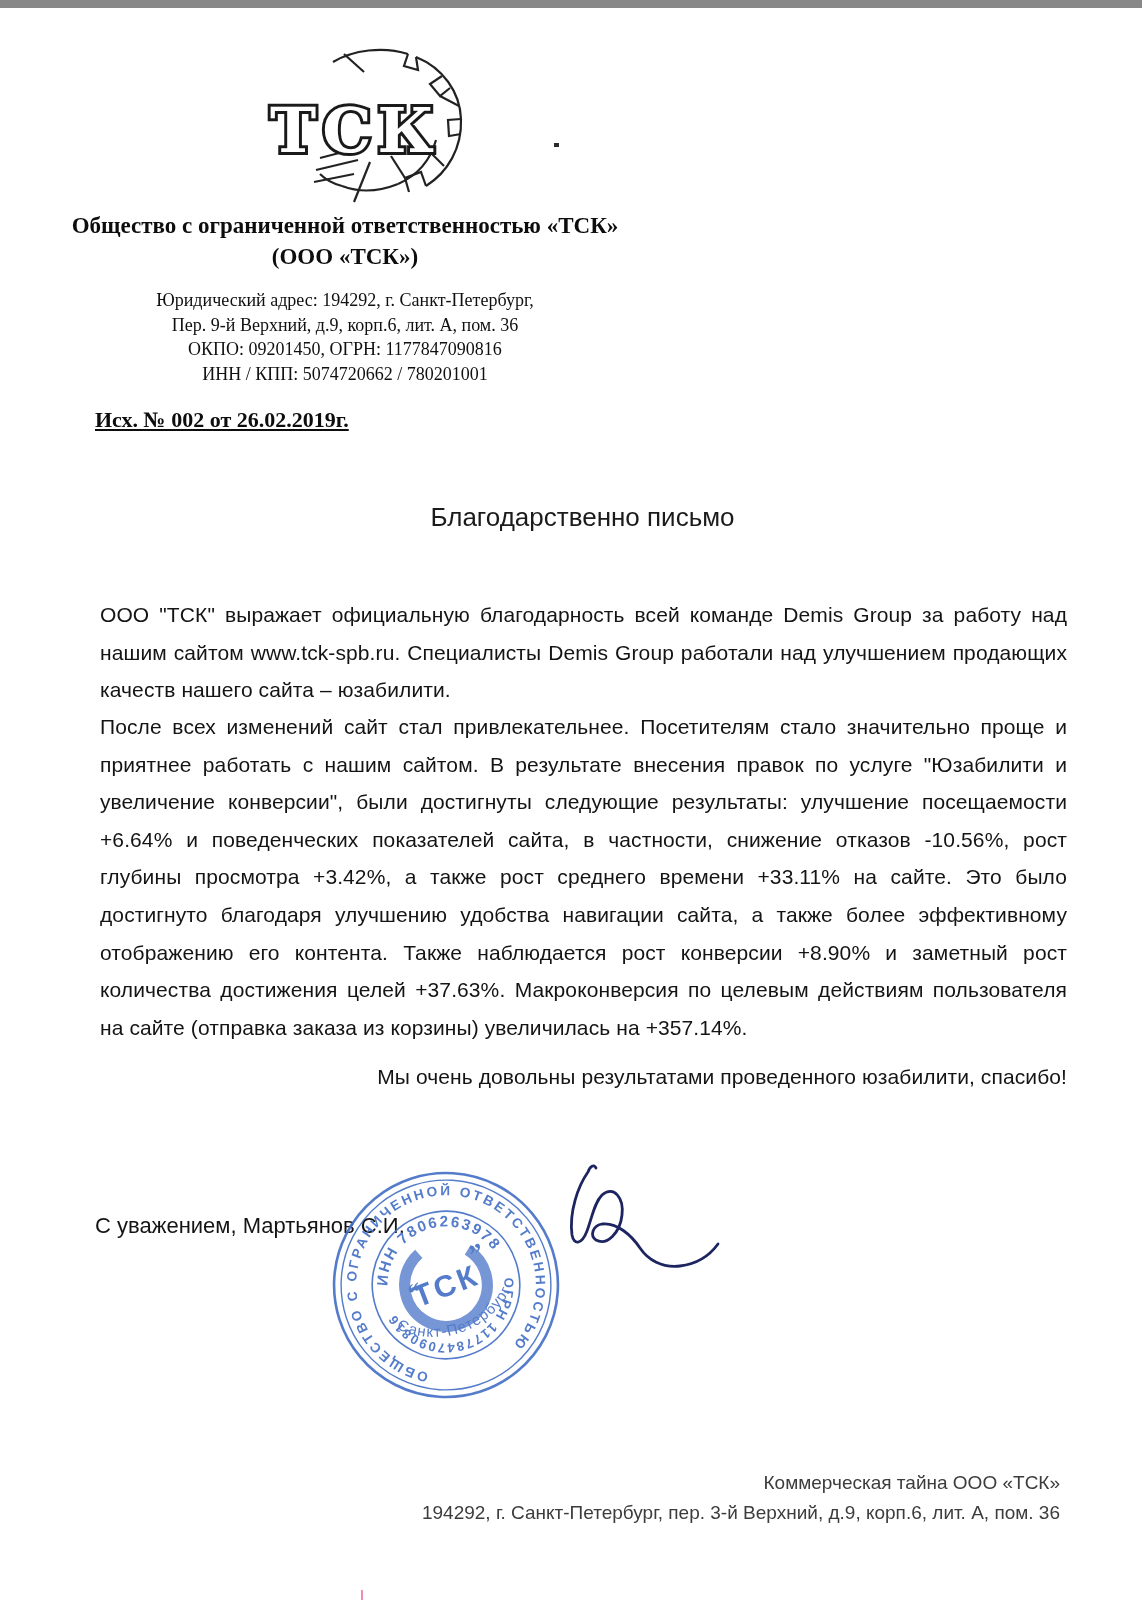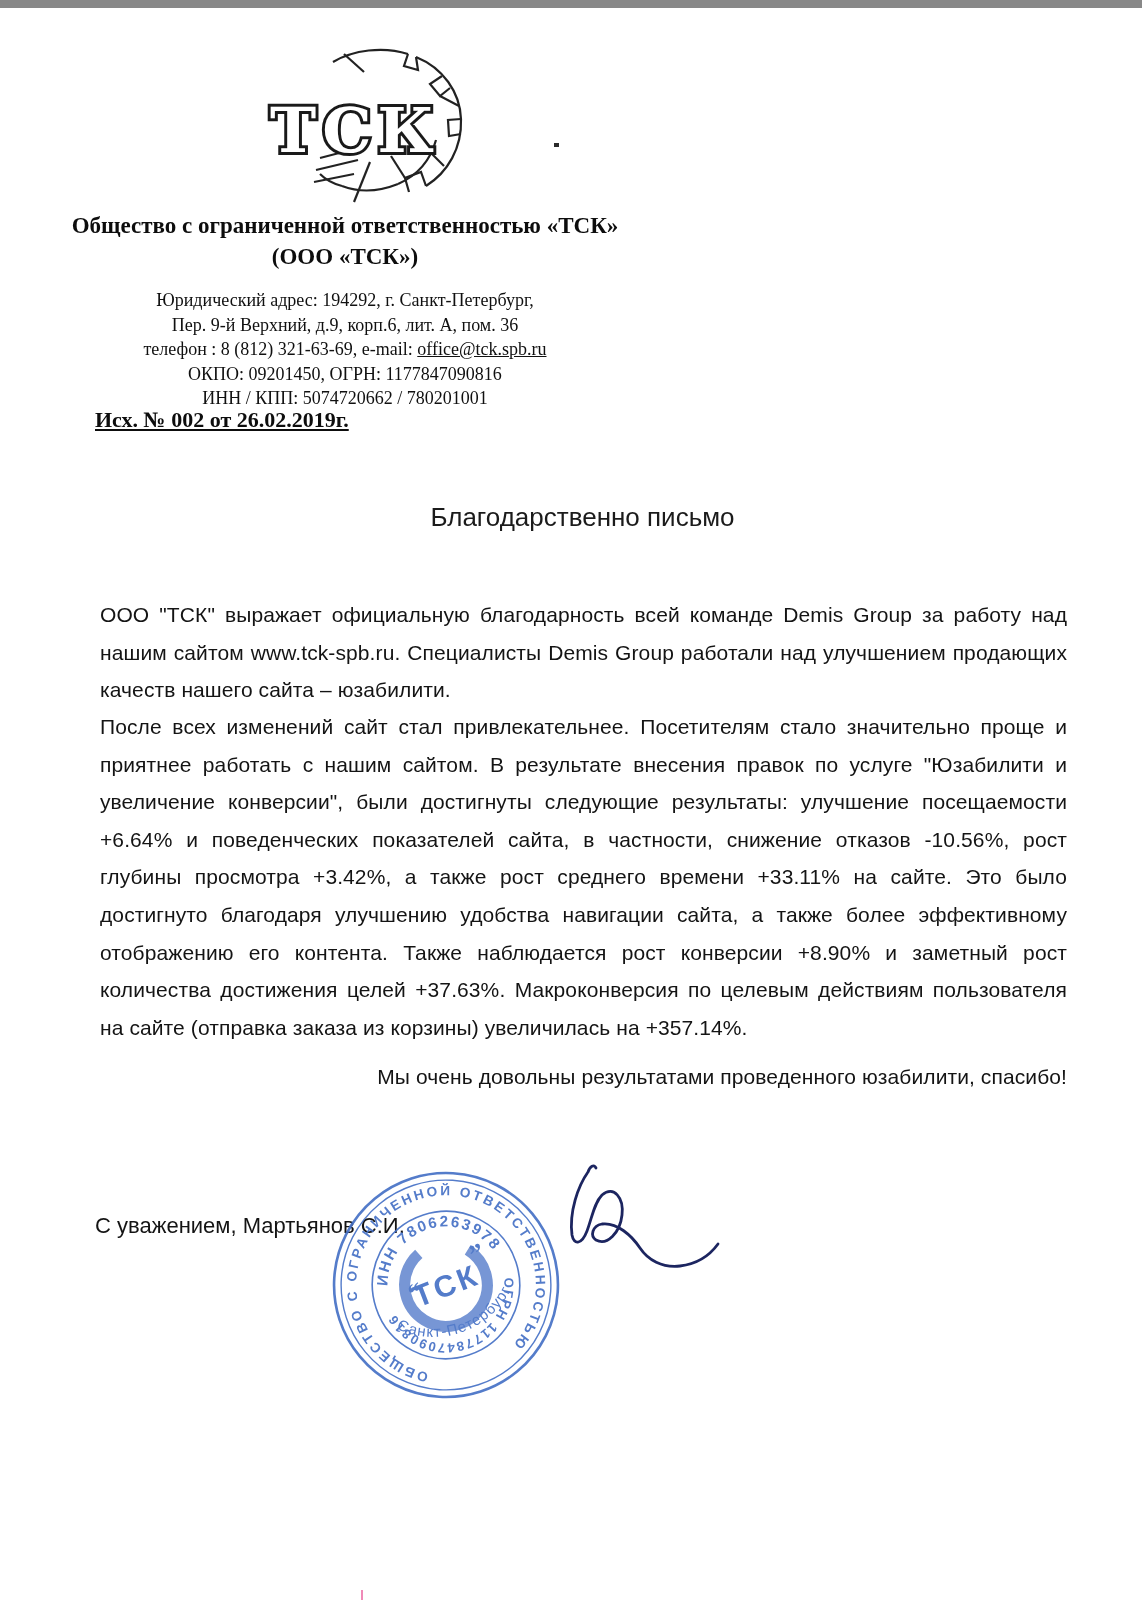--- a/index.html
+++ b/index.html
@@ -102,21 +102,20 @@
   </svg>
 
   <div class="org-name">
     <div>Общество с ограниченной ответственностью «ТСК»</div>
     <div>(ООО «ТСК»)</div>
   </div>
 
   <div class="org-address">
     <div>Юридический адрес: 194292, г. Санкт-Петербург,</div>
     <div>Пер. 9-й Верхний, д.9, корп.6, лит. А, пом. 36</div>
-    <div><span>телефон : 8 (812) 321-63-69, e-mail: </span><span class="email">office@tck.spb.ru</span></div>
     <div>ОКПО: 09201450, ОГРН: 1177847090816</div>
     <div>ИНН / КПП: 5074720662 / 780201001</div>
   </div>
 
   <div class="ref-line">Исх. № 002 от 26.02.2019г.</div>
 
   <div class="letter-title">Благодарственно письмо</div>
   <div class="para para-1">ООО "ТСК" выражает официальную благодарность всей команде Demis Group за работу над нашим сайтом www.tck-spb.ru. Специалисты Demis Group работали над улучшением продающих качеств нашего сайта – юзабилити.</div>
   <div class="para para-2">После всех изменений сайт стал привлекательнее. Посетителям стало значительно проще и приятнее работать с нашим сайтом. В результате внесения правок по услуге "Юзабилити и увеличение конверсии", были достигнуты следующие результаты: улучшение посещаемости +6.64% и поведенческих показателей сайта, в частности, снижение отказов -10.56%, рост глубины просмотра +3.42%, а также рост среднего времени +33.11% на сайте. Это было достигнуто благодаря улучшению удобства навигации сайта, а также более эффективному отображению его контента. Также наблюдается рост конверсии +8.90% и заметный рост количества достижения целей +37.63%. Макроконверсия по целевым действиям пользователя на сайте (отправка заказа из корзины) увеличилась на +357.14%.</div>
   <div class="para para-3">Мы очень довольны результатами проведенного юзабилити, спасибо!</div>
@@ -152,16 +151,20 @@
     </g>
   </svg>
 
   <svg class="signature" viewBox="0 0 190 135">
     <path d="M 40,14 C 42,8 46,6 48,10 M 40,14 C 30,28 21,54 24,77 C 26,88 34,86 39,73
              C 44,60 46,45 54,37 C 66,27 76,40 74,57 C 72,75 59,88 48,82
              C 42,78 44,68 54,66 C 69,64 84,78 92,90 C 100,102 114,110 132,108
              C 149,106 162,97 170,86" fill="none" stroke="#1c2560" stroke-width="2.8" stroke-linecap="round" stroke-linejoin="round"></path>
   </svg>
 
+  <div class="footer">
+    <div>Коммерческая тайна ООО «ТСК»</div>
+    <div>194292, г. Санкт-Петербург, пер. 3-й Верхний, д.9, корп.6, лит. А, пом. 36</div>
+  </div>
 
   <div class="artifact-dot"></div>
   <div class="artifact-pink"></div>
 </div>
 
 </body></html>

